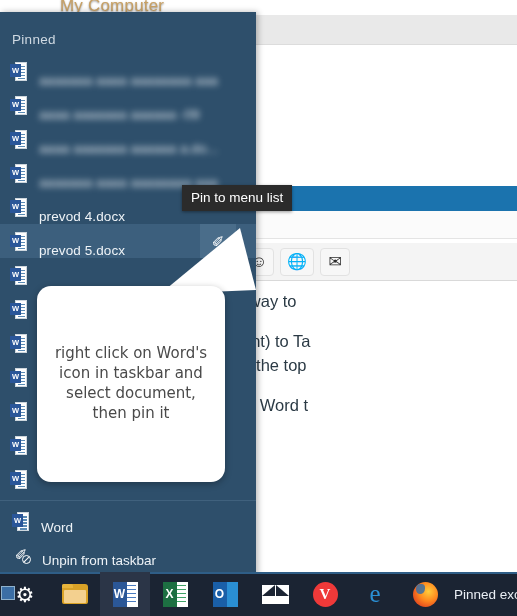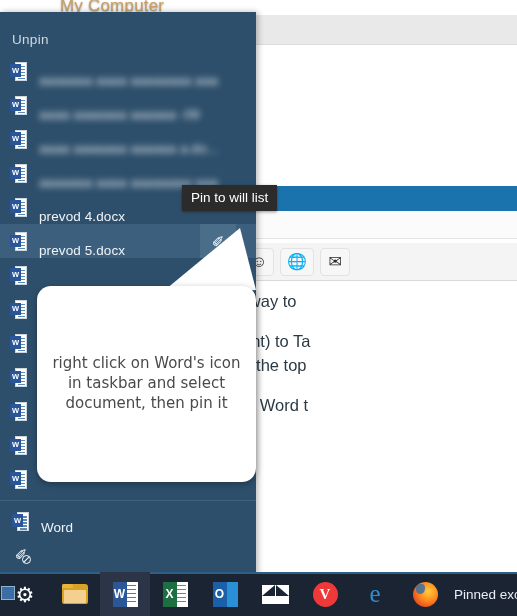--- a/index.html
+++ b/index.html
@@ -158,21 +158,21 @@
     position:absolute; right:-1px; bottom:0px; width:9px; height:9px;
     border:1.4px solid #ffffff; border-radius:50%;
   }
   .unpin-ico .slash::after {
     content:""; position:absolute; left:0px; top:3px; width:7px; height:1.4px;
     background:#ffffff; transform:rotate(-45deg);
   }
 
   
   #callout {
-    position:absolute; left:37px; top:286px; width:219px; height:196px;
+    position:absolute; left:37px; top:286px; width:188px; height:196px;
     background:#ffffff; border-radius:14px;
     box-shadow:0 2px 7px rgba(0,0,0,.3);
     z-index:30;
     display:flex; align-items:center; justify-content:center;
     text-align:center;
   }
   #callout .ctext {
     color:#4a4a4a; font-size:15px; line-height:1.32;
     font-family:"DejaVu Sans", sans-serif;
     padding:0 14px;
@@ -309,21 +309,21 @@
     <p>nd the most practical way to</p>
     <div class="doc-gap"></div>
     <p class="doc-indent">Word (not a document) to Ta</p>
     <p class="doc-indent">list - it will appear on the top</p>
     <div class="doc-gap"></div>
     <p>rt menu. Right click on Word t</p>
   </div>
 </div>
 
 <div id="jumplist">
-  <div id="jl-recent">Unpin</div>
+  <div id="jl-recent">Pinned</div>
 
   <div class="jl-list" id="jl-list">
       <div class="jl-item redacted">
         <span class="wicon">
           <span class="page"></span>
           <span class="wtag">W</span>
         </span>
         <span class="fname">aaaaaaa aaaa aaaaaaaa aaa</span>
       </div>
       <div class="jl-item redacted">
@@ -423,25 +423,26 @@
           <span class="wtag">W</span>
       </span>
       <span class="lbl">Word</span>
     </div>
 
     <div class="jl-bitem">
       <span class="unpin-ico">
         <span>✐</span>
           <span class="slash"></span>
       </span>
+      <span class="lbl">Unpin from taskbar</span>
     </div>
   </div>
 </div>
 
-<div id="pin-tooltip">Pin to will list</div>
+<div id="pin-tooltip">Pin to menu list</div>
 
 <svg id="callout-tail" viewBox="0 0 110 70" xmlns="http://www.w3.org/2000/svg">
   <polygon points="92,0 108,62 12,66" fill="#ffffff"></polygon>
 </svg>
 
 <div id="callout">
   <div class="ctext">right click on Word's icon in taskbar and select document, then pin it</div>
 </div>
 
 <div id="taskbar">

